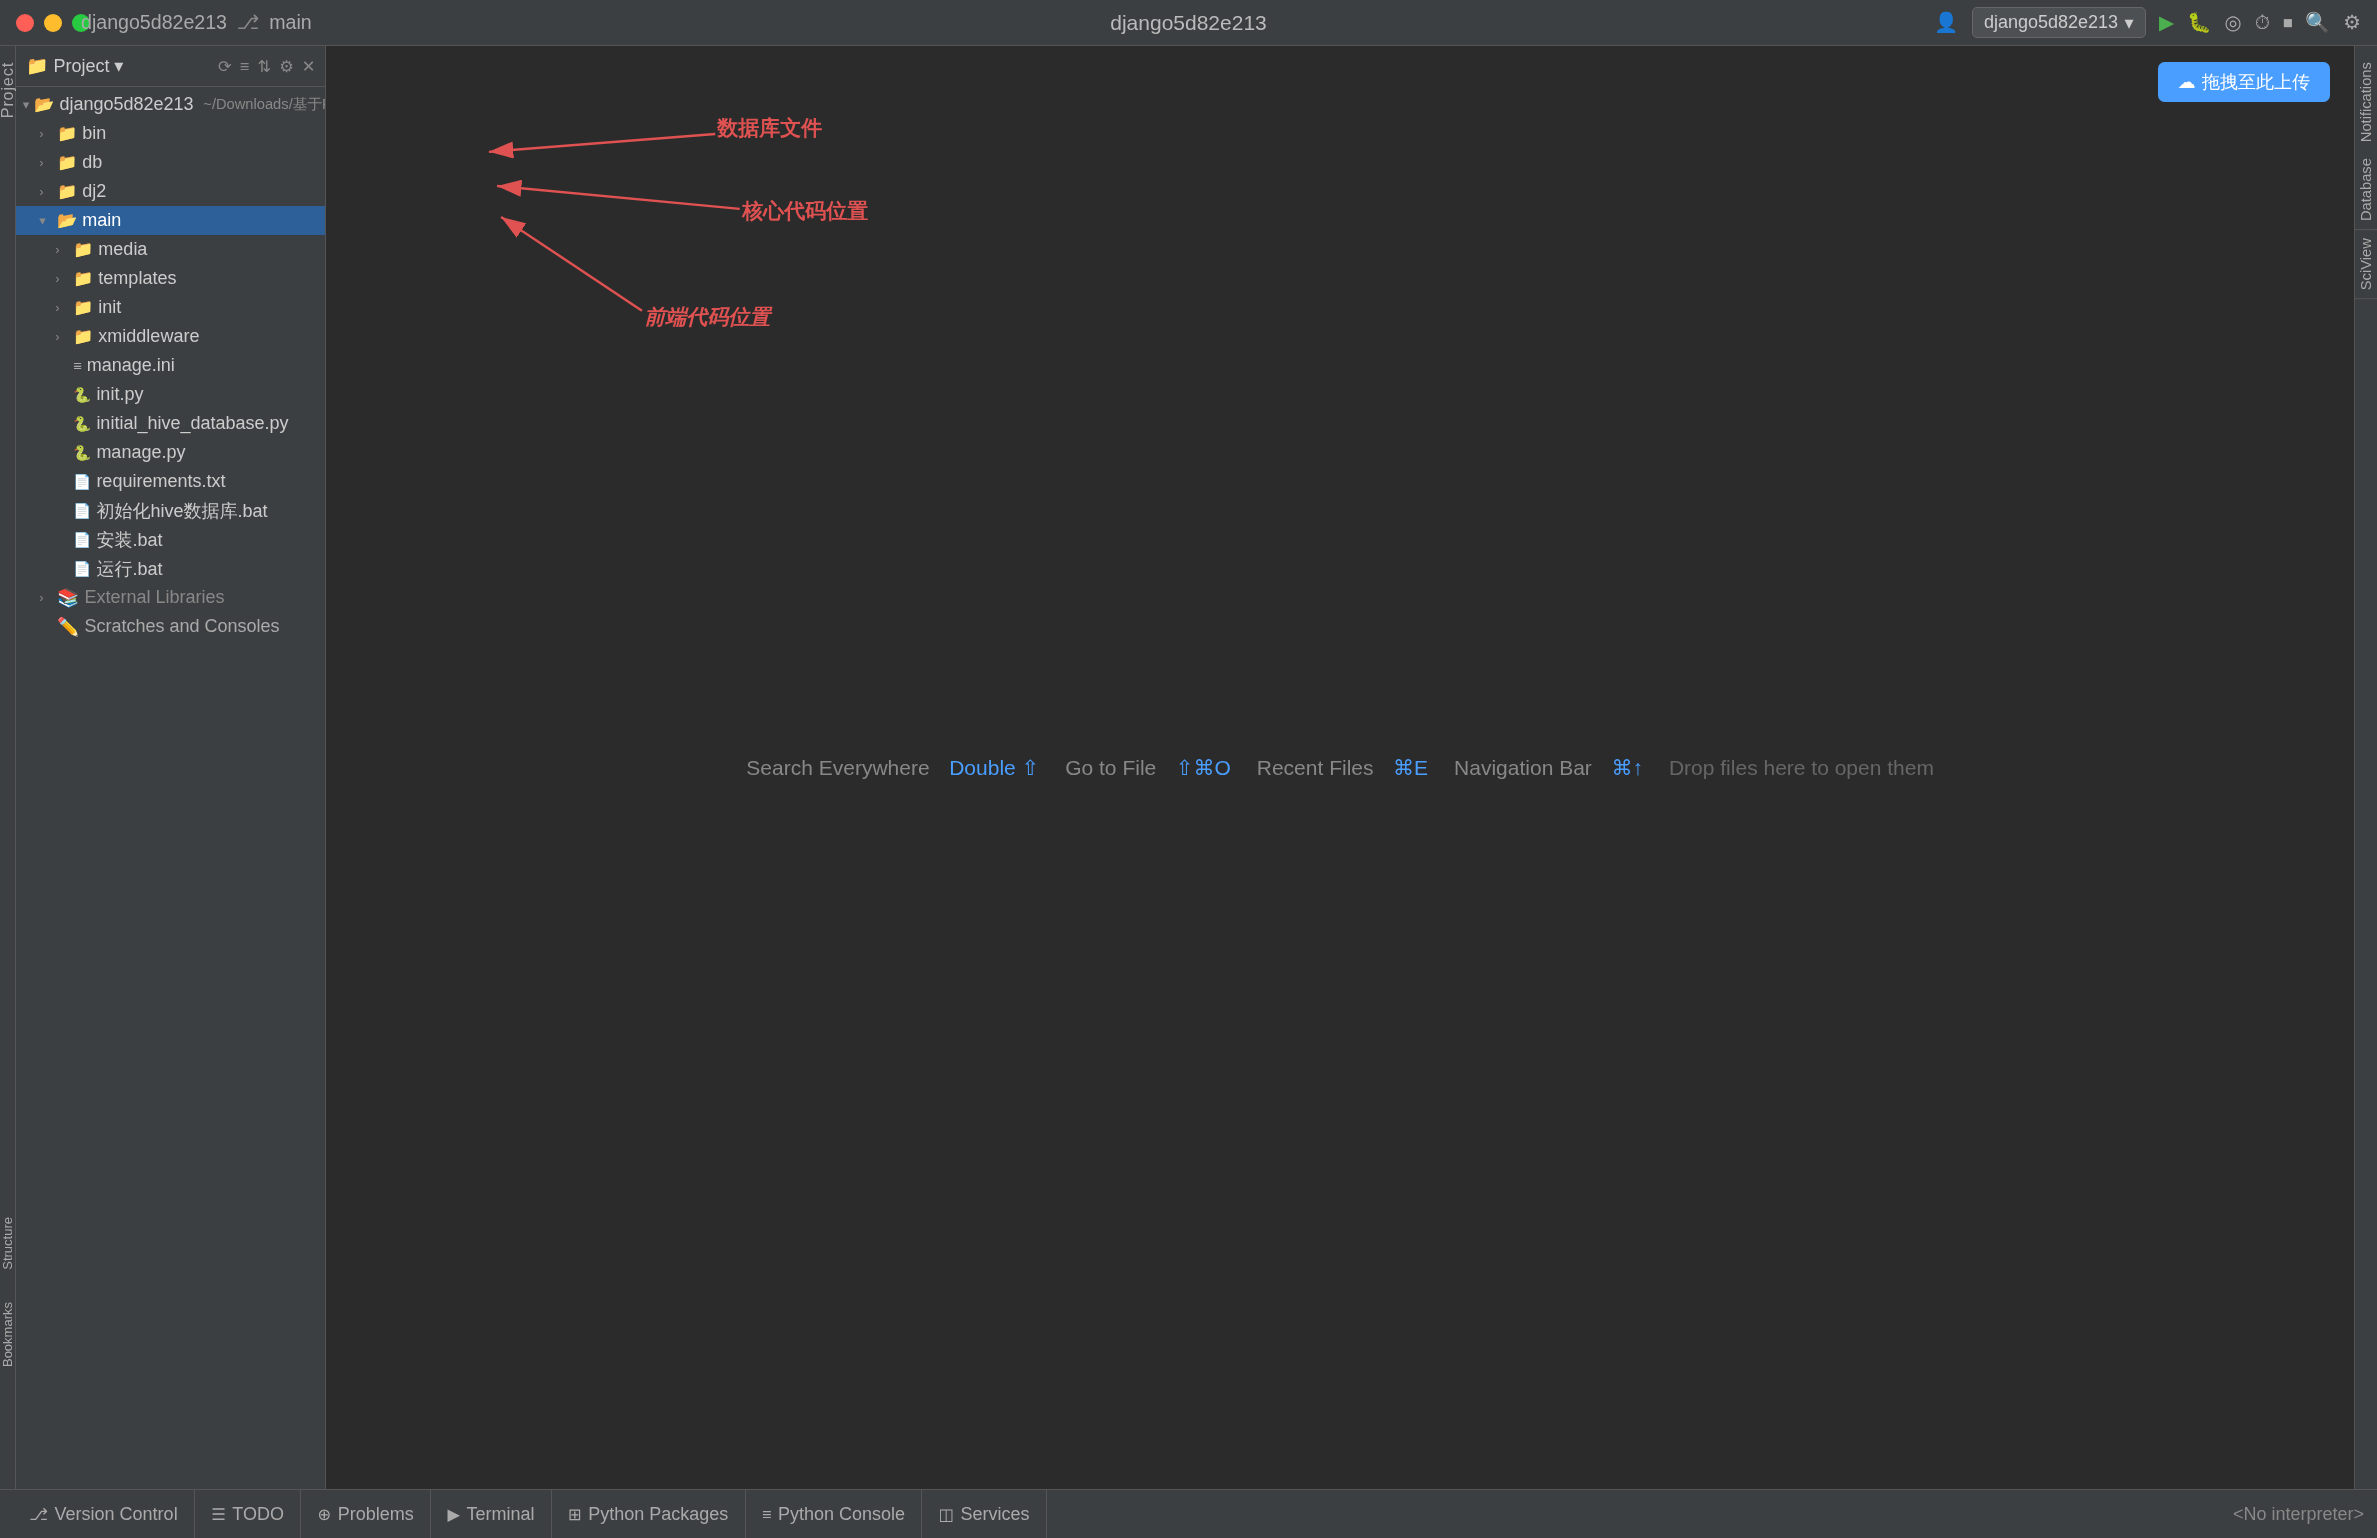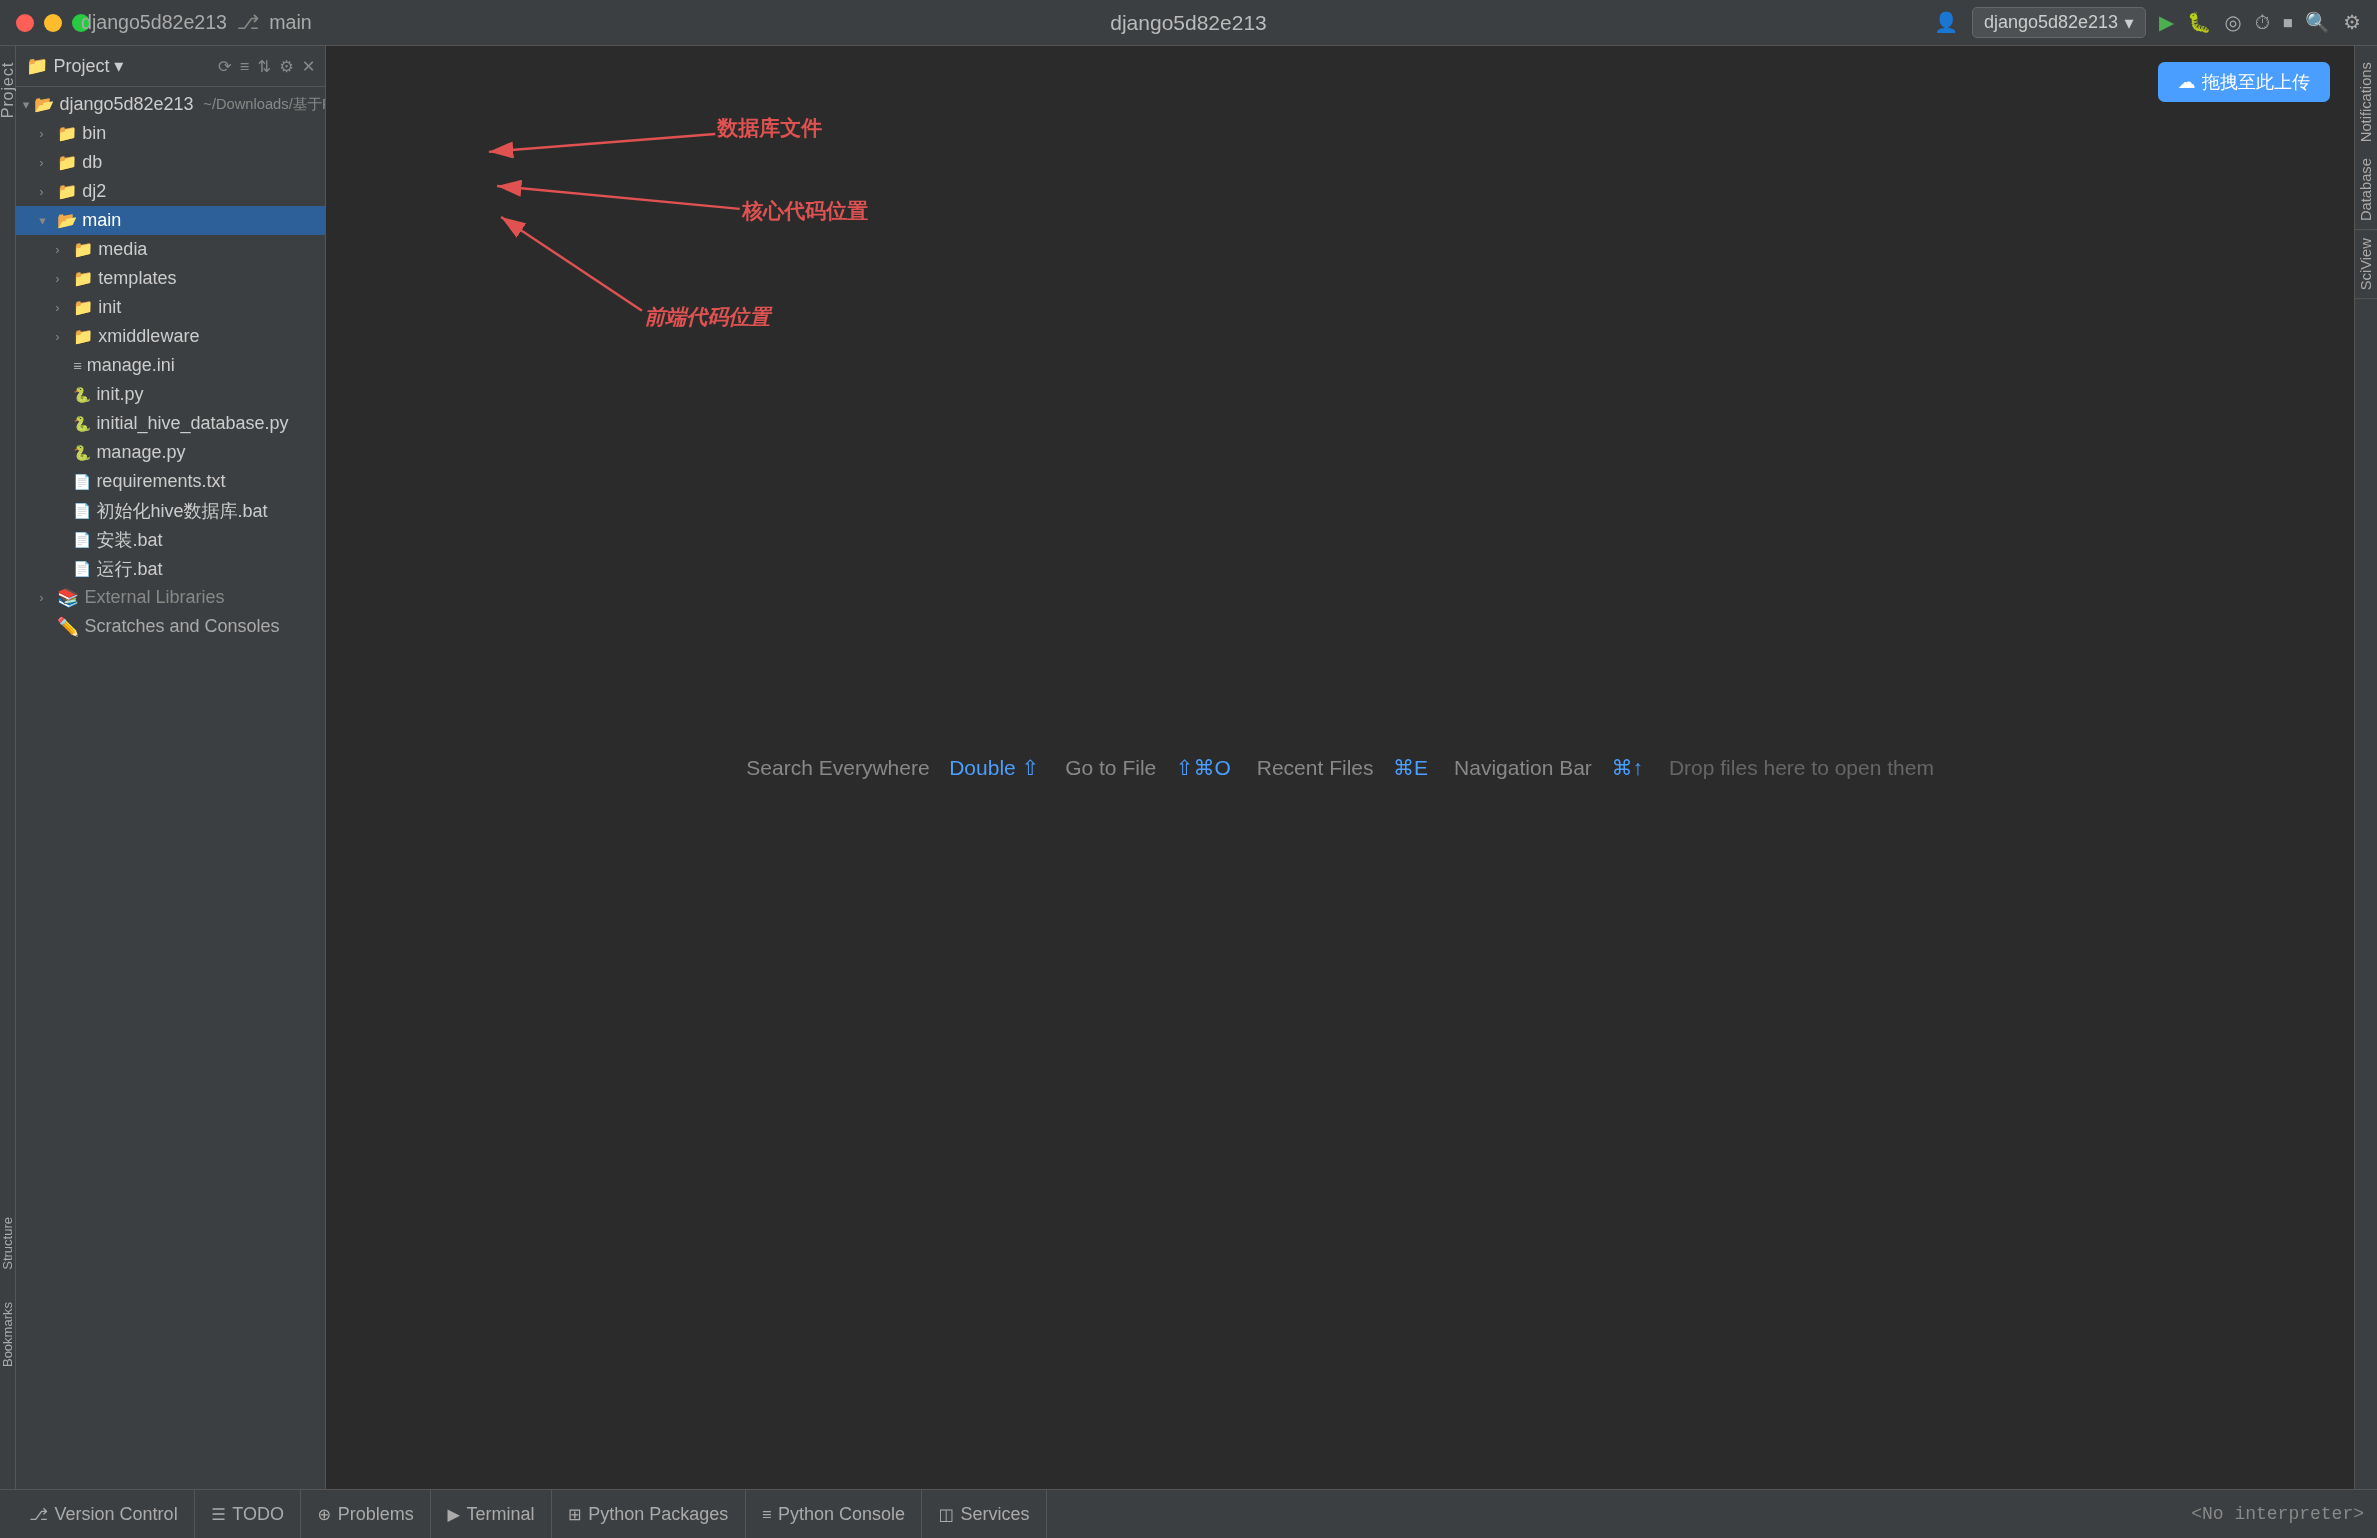--- a/index.html
+++ b/index.html
@@ -278,21 +278,20 @@
       padding: 0 16.3px;
       height: 100%;
       cursor: pointer;
       border-right: 0.8px solid #555;
     }
     .status-item .icon { font-size: 16.3px; }
     .status-right {
       margin-left: auto;
       color: #888;
       font-size: 18px;
-      font-family: Liberation Mono, monospace;
     }
 
     
     svg.arrows {
       position: absolute;
       top: 0;
       left: 0;
       width: 100%;
       height: 100%;
       pointer-events: none;

